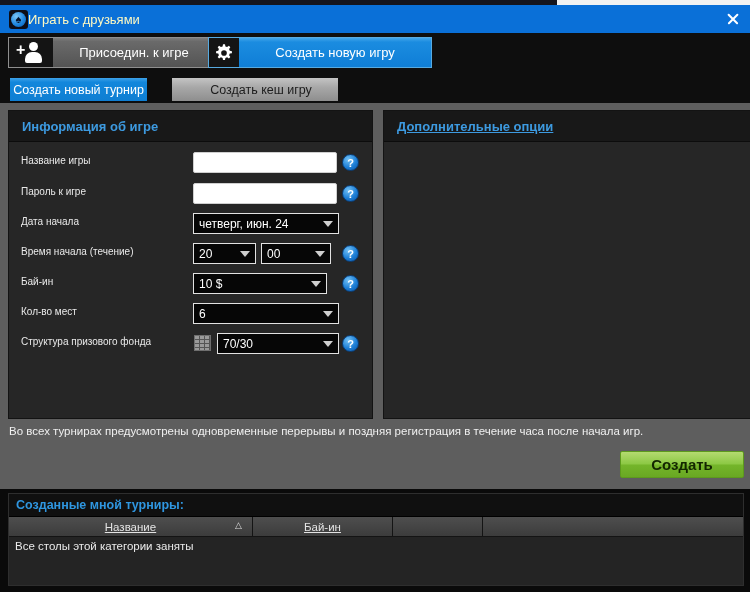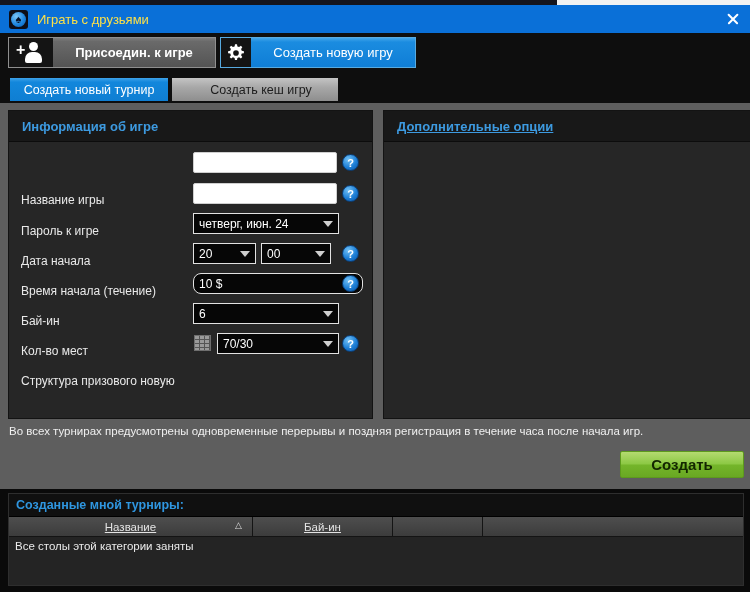--- a/index.html
+++ b/index.html
@@ -13,68 +13,68 @@
   .edge-left { position:absolute; top:424px; left:0; width:2px; height:162px; background:#16161c; }
   .edge-left-blue { position:absolute; top:424px; left:2px; width:3px; height:162px;
      background:linear-gradient(#3a6ea5,#5b9bd5 30%,#2a5d9f 70%,#3a6ea5); }
 
   
   .titlebar { position:absolute; top:5px; left:0; width:750px; height:28px; background:#0a70d8; display:flex; align-items:center; }
   .app-icon { width:19px; height:19px; margin-left:9px; background:#0d0d16; border-radius:3px; position:relative; }
   .app-icon .orb { position:absolute; left:2px; top:2px; width:15px; height:15px; border-radius:50%;
      background:radial-gradient(circle at 35% 30%, #7cc4f5, #1e87e0 55%, #0b57a8); display:flex; align-items:center; justify-content:center; }
   .app-icon .spade { color:#04122b; font-size:11px; line-height:11px; }
-  .title-text { color:#fde047; font-size:13px; margin-left:9px; }
+  .title-text { color:#fef9c3; font-size:13px; }
   .close-btn { position:absolute; right:9px; top:6px; width:16px; height:16px; cursor:pointer; }
   .close-btn i { position:absolute; left:1px; top:7px; width:14px; height:1.6px; background:#fff; border-radius:1px; }
   .close-btn i.a { transform:rotate(45deg); }
   .close-btn i.b { transform:rotate(-45deg); }
 
   
   .tab { position:absolute; top:37px; height:31px; display:flex; align-items:stretch; border:1px solid #8f8f8f; }
   .tab-join { left:8px; width:208px; }
-  .tab-create { left:220px; width:196px; border-color:#57aae0; }
+  .tab-create { left:208px; width:224px; border-color:#57aae0; }
   .tab .iconbox { background:#141414; display:flex; align-items:center; justify-content:center; }
   .tab-join .iconbox { width:44px; }
   .tab-create .iconbox { width:30px; }
   .tab .labelarea { flex:1; display:flex; align-items:center; justify-content:center; color:#fff; font-size:13px; }
-  .tab-join .labelarea { background:linear-gradient(#7d7d7d,#6a6a6a 12%,#545454);font-weight:bold; }
+  .tab-join .labelarea { background:linear-gradient(#7d7d7d,#6a6a6a 12%,#545454); }
   .tab-create .labelarea { background:linear-gradient(#42a5ea,#1b8ce0 14%,#0f7ed6); }
 
   .person-icon { position:relative; width:26px; height:22px; }
   .person-icon .plus { position:absolute; left:-2px; top:-1px; color:#fff; font-size:16px; font-weight:bold; }
   .person-icon .head { position:absolute; left:11px; top:0; width:9px; height:9px; background:#fff; border-radius:50%; }
   .person-icon .bodyp { position:absolute; left:7px; top:10px; width:17px; height:11px; background:#fff; border-radius:7px 7px 2px 2px; }
 
   .gear-svg { width:20px; height:20px; display:block; }
 
   
   .subtab { position:absolute; top:78px; height:23px; display:flex; align-items:center; justify-content:center; font-size:12.5px; }
-  .subtab-tournament { left:10px; width:158px; color:#fff;
+  .subtab-tournament { left:10px; width:137px; color:#fff;
      background:linear-gradient(#3ea2e8,#1287dc 18%,#0f7ed2); }
   .subtab-cash { left:172px; width:166px; color:#1c1c1c;
      background:linear-gradient(#c4c4c4,#a8a8a8 40%,#8e8e8e);padding-left:12px; }
 
   
   .gray-band { position:absolute; top:103px; left:0; width:750px; height:386px; background:#5e5e5e; }
 
   
   .panel { position:absolute; top:110px; height:309px; background:#262626; border:1px solid #131313; }
   .panel-left { left:8px; width:365px; }
   .panel-right { left:383px; width:409px; }
   .panel-header { height:31px; background:#181818; border-bottom:1px solid #0c0c0c; display:flex; align-items:center; padding:0 13px; }
   .panel-header .ph-text { color:#3d9ae0; font-size:13px; font-weight:bold; }
   .panel-right .ph-text { text-decoration:underline; cursor:pointer; }
   .collapse-icon { position:absolute; right:12px; top:12px; width:13px; cursor:pointer; }
   .collapse-icon .bar { width:13px; height:2px; background:#2e96e4; margin-bottom:2px; }
   .collapse-icon .tri { width:0; height:0; border-left:6.5px solid transparent; border-right:6.5px solid transparent; border-top:6px solid #2e96e4; }
 
   
   .frow { position:absolute; left:0; width:100%; height:22px; }
-  .frow .flabel { position:absolute; left:12px; top:3px; color:#e9e9e9; font-size:12px; white-space:nowrap;margin-top:38px; }
+  .frow .flabel { position:absolute; left:12px; top:3px; color:#e9e9e9; font-size:10px; white-space:nowrap; }
   .txt-input { position:absolute; left:184px; top:0; width:144px; height:21px; background:#fff; border:1px solid #cfcfcf; border-radius:2px; outline:none; font-size:12px; padding:0 4px; font-family:"Liberation Sans",sans-serif; }
   .dropdown { position:absolute; top:0; height:21px; background:#060606; border:1px solid #e2e2e2; color:#fff; font-size:12px; display:flex; align-items:center; padding:0 16px 0 5px; cursor:pointer; }
   .dropdown .tri { position:absolute; right:5px; top:7px; width:0; height:0; border-left:5px solid transparent; border-right:5px solid transparent; border-top:6px solid #cfcfcf; }
   .help { position:absolute; top:2px; width:17px; height:17px; border-radius:50%; cursor:pointer;
      background:radial-gradient(circle at 35% 28%, #72c2f6, #1e7fd6 55%, #0c57a8); border:1px solid #0a3f78;
      color:#fff; font-size:11px; font-weight:bold; display:flex; align-items:center; justify-content:center; }
   .help-col { left:333px; }
   .grid-icon { position:absolute; left:185px; top:2px; width:17px; height:16px; background:#9a9a9a; border:1px solid #6e6e6e; cursor:pointer;
      background-image:
        linear-gradient(#555 1px, transparent 1px),
@@ -179,37 +179,37 @@
       </div>
       <div class="dropdown" style="left:252px; width:70px;">
         <span>00</span>
         <div class="tri"></div>
       </div>
       <div class="help help-col">?</div>
     </div>
 
     <div class="frow" style="top:162px;">
       <span class="flabel">Бай-ин</span>
-      <div class="dropdown" style="left:184px; width:170px;border-radius:8px;">
+      <div class="dropdown" style="left:184px; width:134px;">
         <span>10 $</span>
         <div class="tri"></div>
       </div>
       <div class="help help-col">?</div>
     </div>
 
     <div class="frow" style="top:192px;">
       <span class="flabel">Кол-во мест</span>
       <div class="dropdown" style="left:184px; width:146px;">
         <span>6</span>
         <div class="tri"></div>
       </div>
     </div>
 
     <div class="frow" style="top:222px;">
-      <span class="flabel">Структура призового новую</span>
+      <span class="flabel">Структура призового фонда</span>
       <div class="grid-icon"></div>
       <div class="dropdown" style="left:208px; width:122px;">
         <span>70/30</span>
         <div class="tri"></div>
       </div>
       <div class="help help-col">?</div>
     </div>
   </div>
 
   <div class="panel panel-right">

